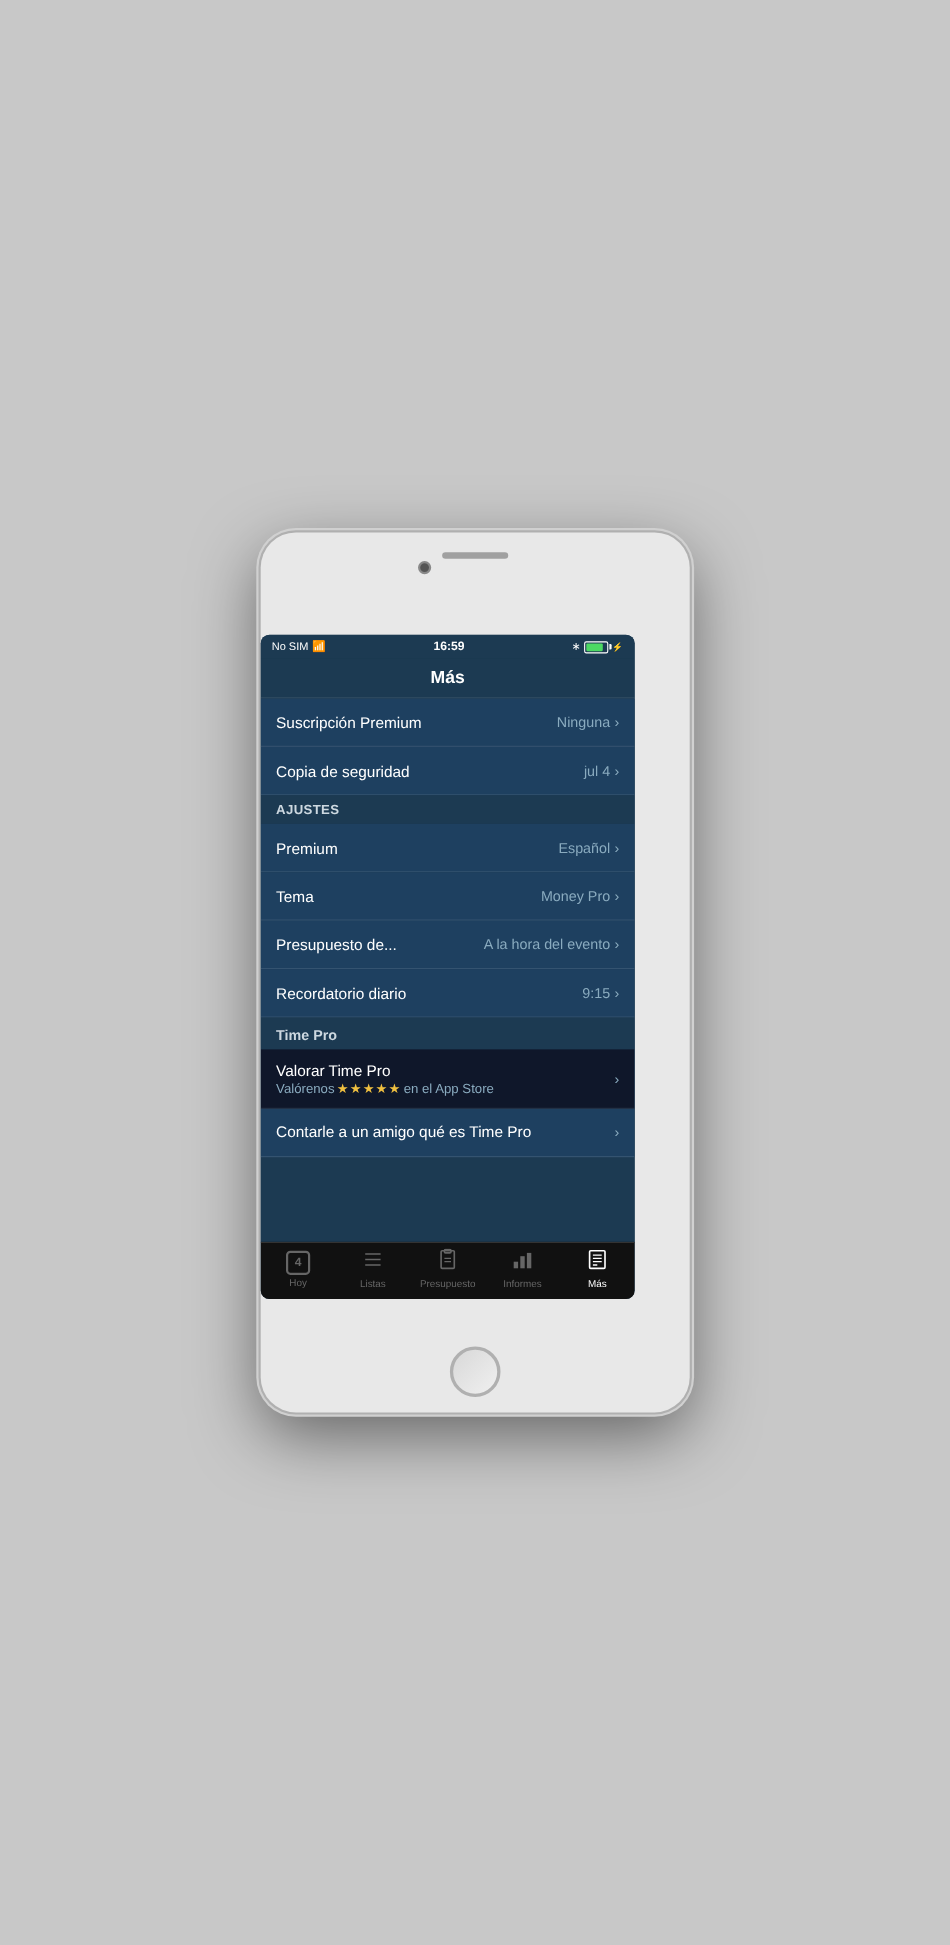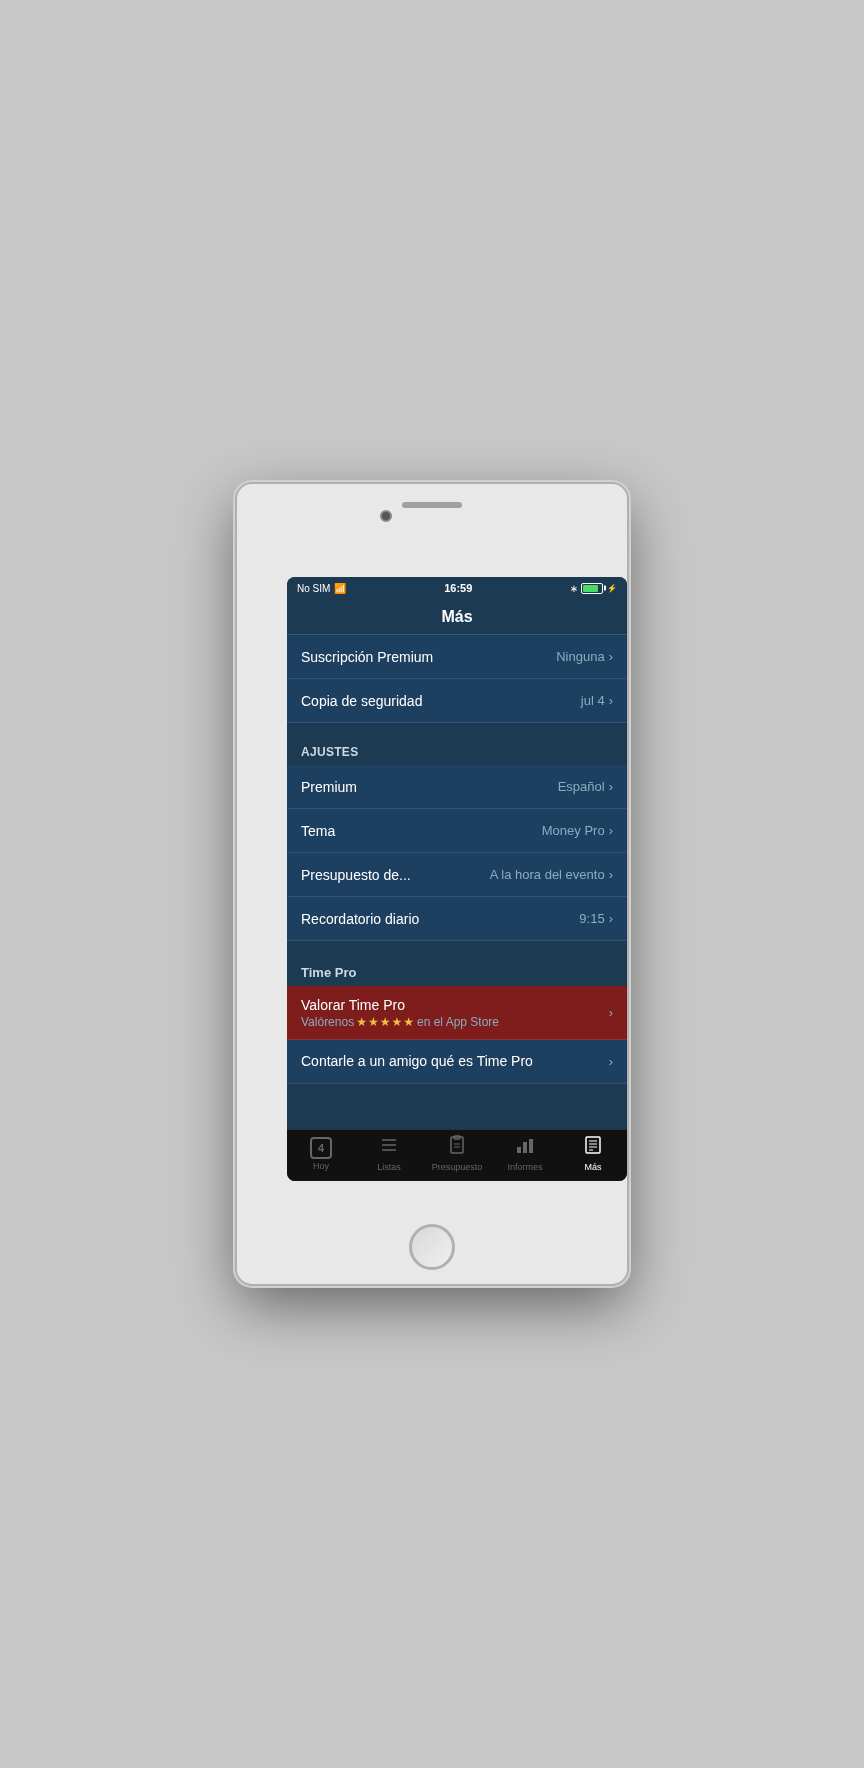--- a/index.html
+++ b/index.html
@@ -9,29 +9,29 @@
       justify-content: center;
       align-items: center;
       min-height: 100vh;
       font-family: -apple-system, 'Helvetica Neue', Arial, sans-serif;
     }
 
     .phone-outer {
       width: 390px;
       height: 800px;
       background: #e8e8e8;
-      border-radius: 15px;
+      border-radius: 32px;
       box-shadow:
         0 0 0 2px #b0b0b0,
         0 0 0 4px #d0d0d0,
         0 20px 60px rgba(0,0,0,0.5);
       position: relative;
       display: flex;
       flex-direction: column;
-      align-items: flex-end;
+      align-items: flex-start;
       justify-content: center;
     }
 
     
     .phone-speaker {
       position: absolute;
       top: 18px;
       left: 50%;
       transform: translateX(-50%);
       width: 60px;
@@ -192,36 +192,35 @@
 
     
     .section-header {
       padding: 6px 14px;
       background: #1c3a52;
       font-size: 12px;
       font-weight: 700;
       color: #cdd8e0;
       text-transform: uppercase;
       letter-spacing: 0.3px;
-      margin-top: 16px;
     }
     .stars {
       color: #f0c040;
       font-size: 12px;
       letter-spacing: 1px;
     }
 
     
     .list-item-tall {
       display: flex;
       align-items: center;
       justify-content: space-between;
       padding: 0 14px;
       min-height: 54px;
-      background: #7f1d1d;
+      background: #0f172a;
       border-bottom: 0.5px solid rgba(255,255,255,0.1);
       cursor: pointer;
     }
     .list-item-tall-left {
       display: flex;
       flex-direction: column;
       gap: 2px;
     }
     .item-title {
       color: #fff;

